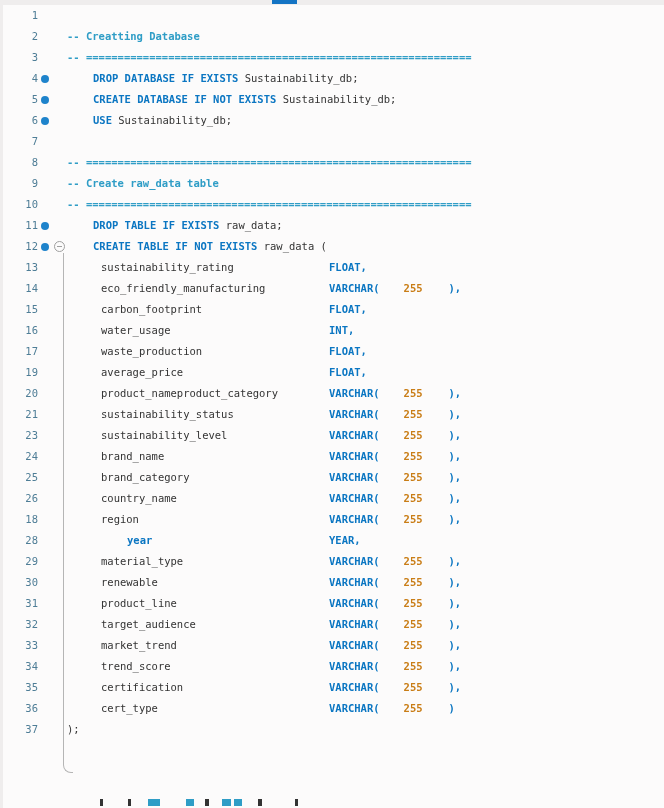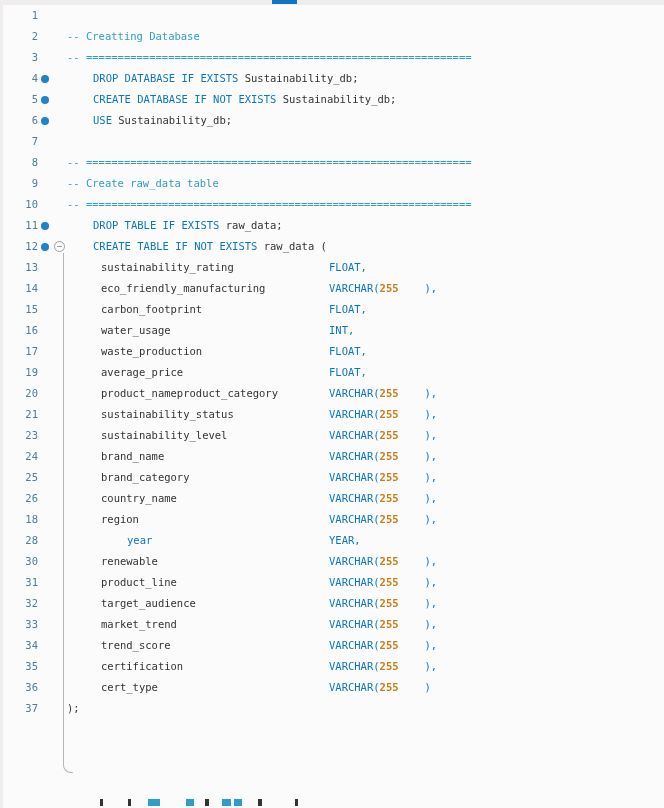--- a/index.html
+++ b/index.html
@@ -41,24 +41,24 @@
   .foldcol{width:15px;flex:0 0 15px;display:flex;align-items:center;justify-content:center;}
   .fold-box{
     position:relative;width:11px;height:11px;border-radius:50%;
     border:1px solid #9f9f9f;background:#fcfbfb;box-sizing:border-box;
   }
   .fold-box::after{
     content:"";position:absolute;left:2px;right:2px;top:4px;height:1px;background:#9f9f9f;
   }
   .text{flex:1;}
   .col-name{display:inline-block;margin-left:34px;width:202px;}
-  .tok-kw{color:var(--kw,#0b76c2);font-weight:normal;padding-left:26px;}
-  .tok-comment{color:var(--comment,#2f9dc6);font-weight:normal;}
+  .tok-kw{color:var(--kw,#0b76c2);font-weight:bold;padding-left:26px;}
+  .tok-comment{color:var(--comment,#2f9dc6);font-weight:bold;}
   .tok-id{color:var(--id,#333333);}
-  .tok-num{color:var(--num,#c97d16);font-weight:bold;}
+  .tok-num{color:var(--num,#c97d16);font-weight:bold;margin-left:24px;}
   .fold-guide{
     position:absolute;left:63px;top:253px;width:9px;height:519px;
     border-left:1px solid var(--guide,#b5b5b5);
     border-bottom:1px solid var(--guide,#b5b5b5);
     border-bottom-left-radius:8px;
   }
   .frag{position:absolute;height:7px;}
 </style>
 </head>
 <body>
@@ -88,20 +88,21 @@
       <div class="row"><span class="ln">17</span><span class="dotcol"></span><span class="foldcol"></span><span class="text"><span class="col-name"><span class="tok-id">waste_production</span></span><span class="tok-kw">FLOAT,</span></span></div>
       <div class="row"><span class="ln">19</span><span class="dotcol"></span><span class="foldcol"></span><span class="text"><span class="col-name"><span class="tok-id">average_price</span></span><span class="tok-kw">FLOAT,</span></span></div>
       <div class="row"><span class="ln">20</span><span class="dotcol"></span><span class="foldcol"></span><span class="text"><span class="col-name"><span class="tok-id">product_nameproduct_category</span></span><span class="tok-kw">VARCHAR(</span><span class="tok-num">255</span><span class="tok-kw">),</span></span></div>
       <div class="row"><span class="ln">21</span><span class="dotcol"></span><span class="foldcol"></span><span class="text"><span class="col-name"><span class="tok-id">sustainability_status</span></span><span class="tok-kw">VARCHAR(</span><span class="tok-num">255</span><span class="tok-kw">),</span></span></div>
       <div class="row"><span class="ln">23</span><span class="dotcol"></span><span class="foldcol"></span><span class="text"><span class="col-name"><span class="tok-id">sustainability_level</span></span><span class="tok-kw">VARCHAR(</span><span class="tok-num">255</span><span class="tok-kw">),</span></span></div>
       <div class="row"><span class="ln">24</span><span class="dotcol"></span><span class="foldcol"></span><span class="text"><span class="col-name"><span class="tok-id">brand_name</span></span><span class="tok-kw">VARCHAR(</span><span class="tok-num">255</span><span class="tok-kw">),</span></span></div>
       <div class="row"><span class="ln">25</span><span class="dotcol"></span><span class="foldcol"></span><span class="text"><span class="col-name"><span class="tok-id">brand_category</span></span><span class="tok-kw">VARCHAR(</span><span class="tok-num">255</span><span class="tok-kw">),</span></span></div>
       <div class="row"><span class="ln">26</span><span class="dotcol"></span><span class="foldcol"></span><span class="text"><span class="col-name"><span class="tok-id">country_name</span></span><span class="tok-kw">VARCHAR(</span><span class="tok-num">255</span><span class="tok-kw">),</span></span></div>
       <div class="row"><span class="ln">18</span><span class="dotcol"></span><span class="foldcol"></span><span class="text"><span class="col-name"><span class="tok-id">region</span></span><span class="tok-kw">VARCHAR(</span><span class="tok-num">255</span><span class="tok-kw">),</span></span></div>
       <div class="row"><span class="ln">28</span><span class="dotcol"></span><span class="foldcol"></span><span class="text"><span class="col-name"><span class="tok-kw">year</span></span><span class="tok-kw">YEAR,</span></span></div>
+      <div class="row"><span class="ln">29</span><span class="dotcol"></span><span class="foldcol"></span><span class="text"><span class="col-name"><span class="tok-id">material_type</span></span><span class="tok-kw">VARCHAR(</span><span class="tok-num">255</span><span class="tok-kw">),</span></span></div>
       <div class="row"><span class="ln">30</span><span class="dotcol"></span><span class="foldcol"></span><span class="text"><span class="col-name"><span class="tok-id">renewable</span></span><span class="tok-kw">VARCHAR(</span><span class="tok-num">255</span><span class="tok-kw">),</span></span></div>
       <div class="row"><span class="ln">31</span><span class="dotcol"></span><span class="foldcol"></span><span class="text"><span class="col-name"><span class="tok-id">product_line</span></span><span class="tok-kw">VARCHAR(</span><span class="tok-num">255</span><span class="tok-kw">),</span></span></div>
       <div class="row"><span class="ln">32</span><span class="dotcol"></span><span class="foldcol"></span><span class="text"><span class="col-name"><span class="tok-id">target_audience</span></span><span class="tok-kw">VARCHAR(</span><span class="tok-num">255</span><span class="tok-kw">),</span></span></div>
       <div class="row"><span class="ln">33</span><span class="dotcol"></span><span class="foldcol"></span><span class="text"><span class="col-name"><span class="tok-id">market_trend</span></span><span class="tok-kw">VARCHAR(</span><span class="tok-num">255</span><span class="tok-kw">),</span></span></div>
       <div class="row"><span class="ln">34</span><span class="dotcol"></span><span class="foldcol"></span><span class="text"><span class="col-name"><span class="tok-id">trend_score</span></span><span class="tok-kw">VARCHAR(</span><span class="tok-num">255</span><span class="tok-kw">),</span></span></div>
       <div class="row"><span class="ln">35</span><span class="dotcol"></span><span class="foldcol"></span><span class="text"><span class="col-name"><span class="tok-id">certification</span></span><span class="tok-kw">VARCHAR(</span><span class="tok-num">255</span><span class="tok-kw">),</span></span></div>
       <div class="row"><span class="ln">36</span><span class="dotcol"></span><span class="foldcol"></span><span class="text"><span class="col-name"><span class="tok-id">cert_type</span></span><span class="tok-kw">VARCHAR(</span><span class="tok-num">255</span><span class="tok-kw">)</span></span></div>
       <div class="row"><span class="ln">37</span><span class="dotcol"></span><span class="foldcol"></span><span class="text"><span class="tok-id">);</span></span></div>
     </div>
   <div class="fold-guide"></div>

